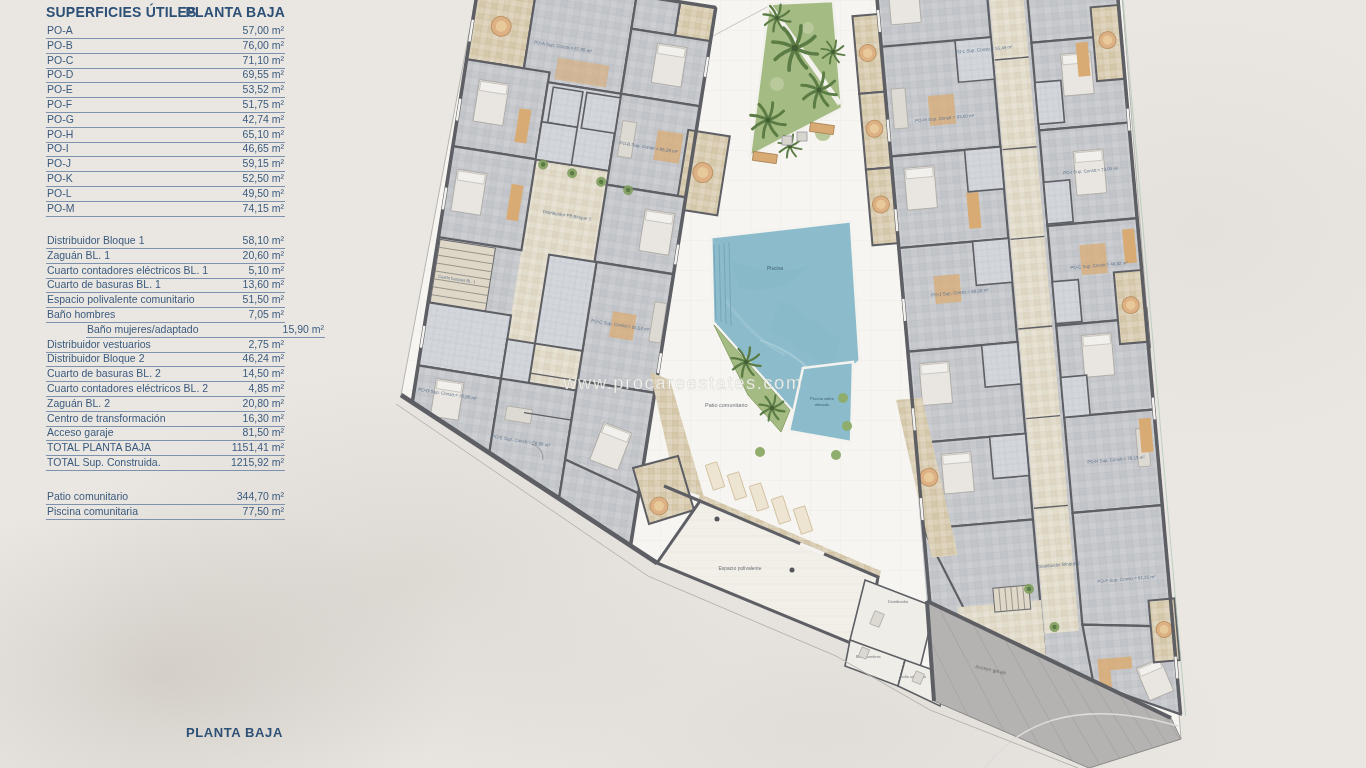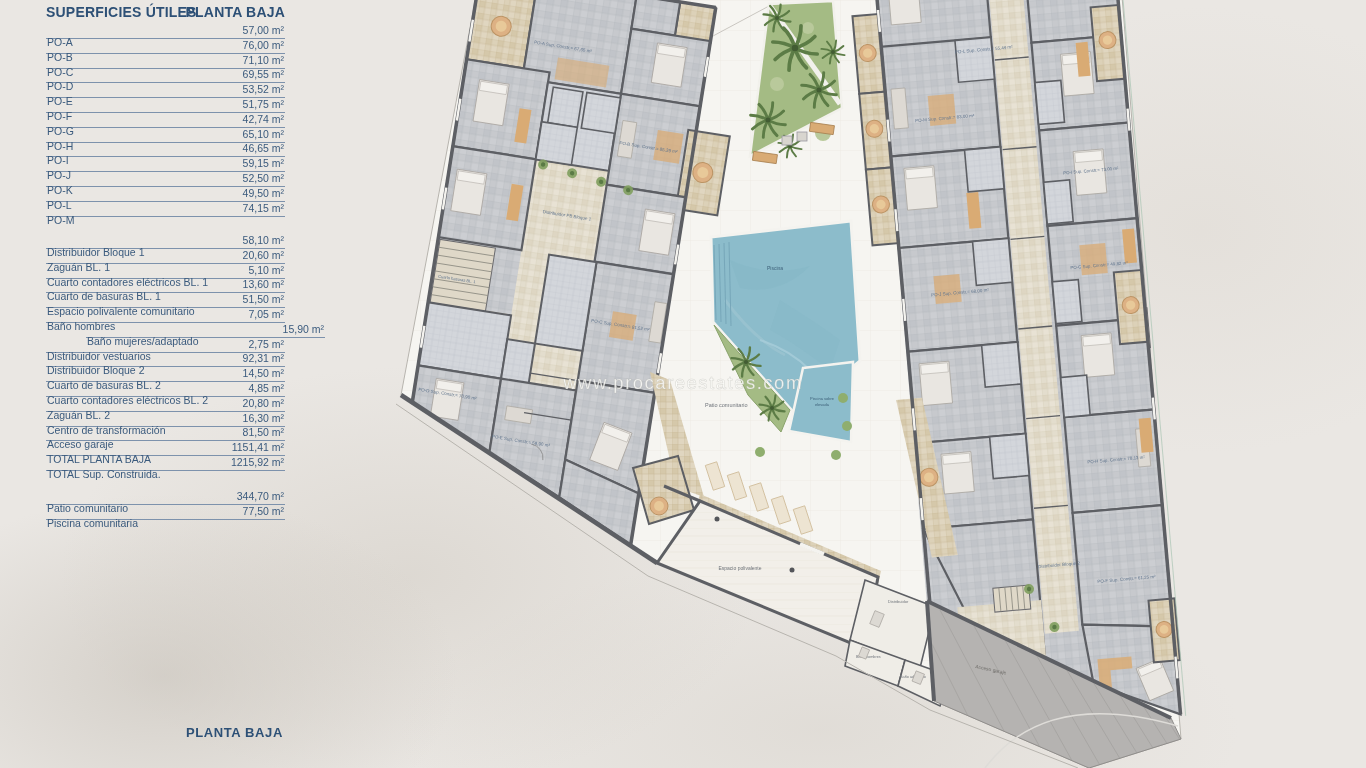--- a/index.html
+++ b/index.html
@@ -6,21 +6,21 @@
 body{background:
  radial-gradient(ellipse 420px 260px at 12% 88%, rgba(195,189,180,0.55), rgba(195,189,180,0) 70%),
  radial-gradient(ellipse 500px 300px at 30% 75%, rgba(205,199,190,0.45), rgba(205,199,190,0) 70%),
  radial-gradient(ellipse 420px 320px at 88% 30%, rgba(222,217,210,0.5), rgba(222,217,210,0) 70%),
  radial-gradient(ellipse 300px 200px at 55% 10%, rgba(224,220,213,0.5), rgba(224,220,213,0) 70%),
  radial-gradient(ellipse 600px 250px at 60% 95%, rgba(210,205,197,0.4), rgba(210,205,197,0) 70%),
  #eae7e3;}
 .tbl{position:absolute;left:46px;top:0;width:239px;color:#3a5a7d;font-size:10.5px;}
 .row{position:absolute;left:0;width:239px;height:14px;border-bottom:1px solid #7d92ac;}
 .row span.v{position:absolute;right:1px;top:0;}
-.row span.l{position:absolute;left:1px;top:12px;white-space:nowrap;}
+.row span.l{position:absolute;left:1px;top:0;white-space:nowrap;}
 .hd{position:absolute;color:#2d5076;font-size:14px;font-weight:700;letter-spacing:0.2px;white-space:nowrap;}
 .pb{position:absolute;left:186px;top:725px;color:#2d5076;font-size:13px;font-weight:700;letter-spacing:0.6px;}
 </style></head><body>
 
 <div class="tbl">
 
 <div class="hd" style="left:0;top:4px;">SUPERFICIES ÚTILES</div>
 <div class="hd" style="right:0;top:4px;left:auto;position:absolute;">PLANTA BAJA</div>
 <div class="row" style="top:24.0px;">
       <span class="l">PO-A</span>
@@ -101,21 +101,21 @@
 <div class="row" style="top:322.8px;margin-left:40px;">
       <span class="l">Baño mujeres/adaptado</span>
       <span class="v">15,90 m²</span>
     </div>
 <div class="row" style="top:337.6px;">
       <span class="l">Distribuidor vestuarios</span>
       <span class="v">2,75 m²</span>
     </div>
 <div class="row" style="top:352.4px;">
       <span class="l">Distribuidor Bloque 2</span>
-      <span class="v">92,31 m²</span>
+      <span class="v">46,24 m²</span>
     </div>
 <div class="row" style="top:367.2px;">
       <span class="l">Cuarto de basuras BL. 2</span>
       <span class="v">14,50 m²</span>
     </div>
 <div class="row" style="top:382.0px;">
       <span class="l">Cuarto contadores eléctricos BL. 2</span>
       <span class="v">4,85 m²</span>
     </div>
 <div class="row" style="top:396.8px;">

